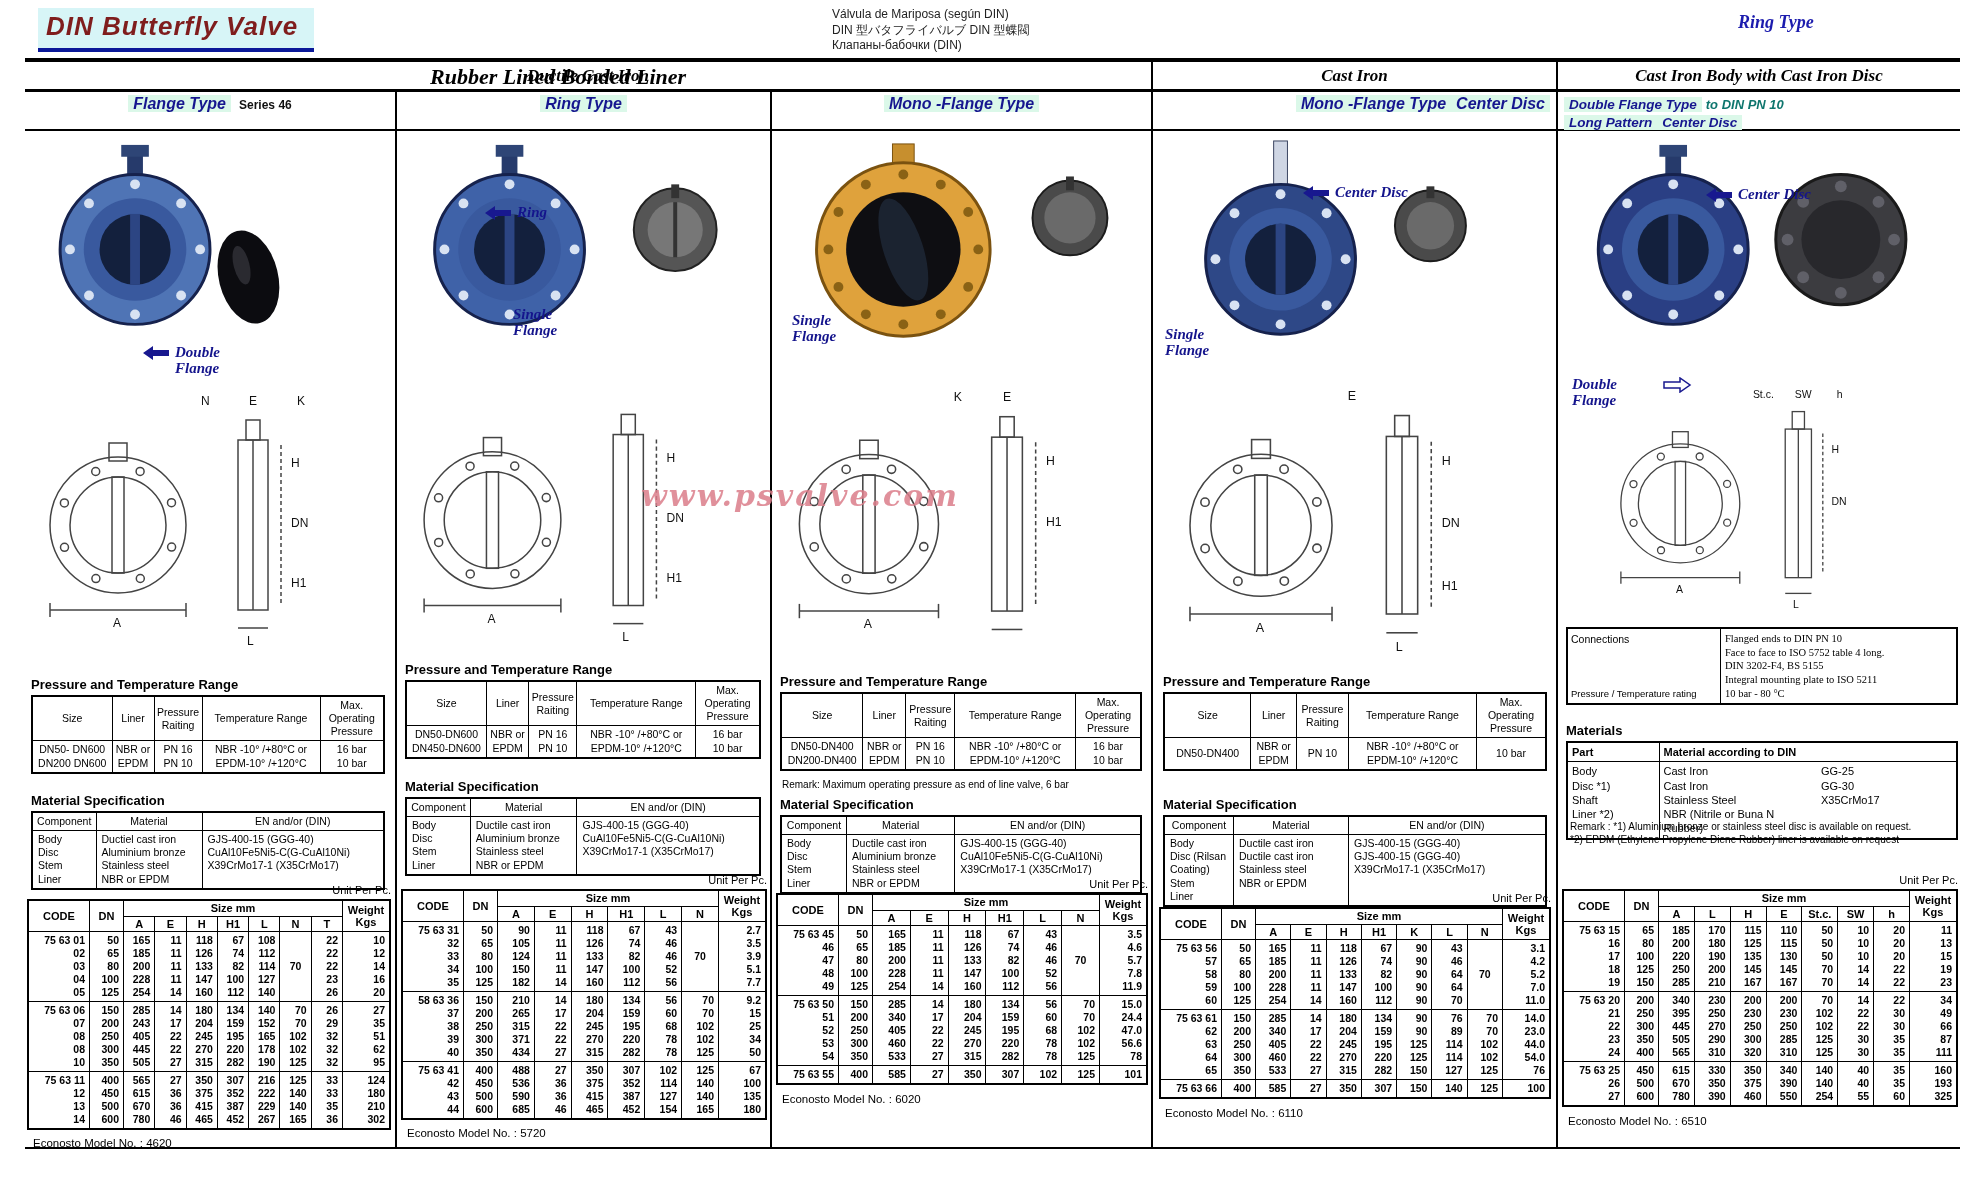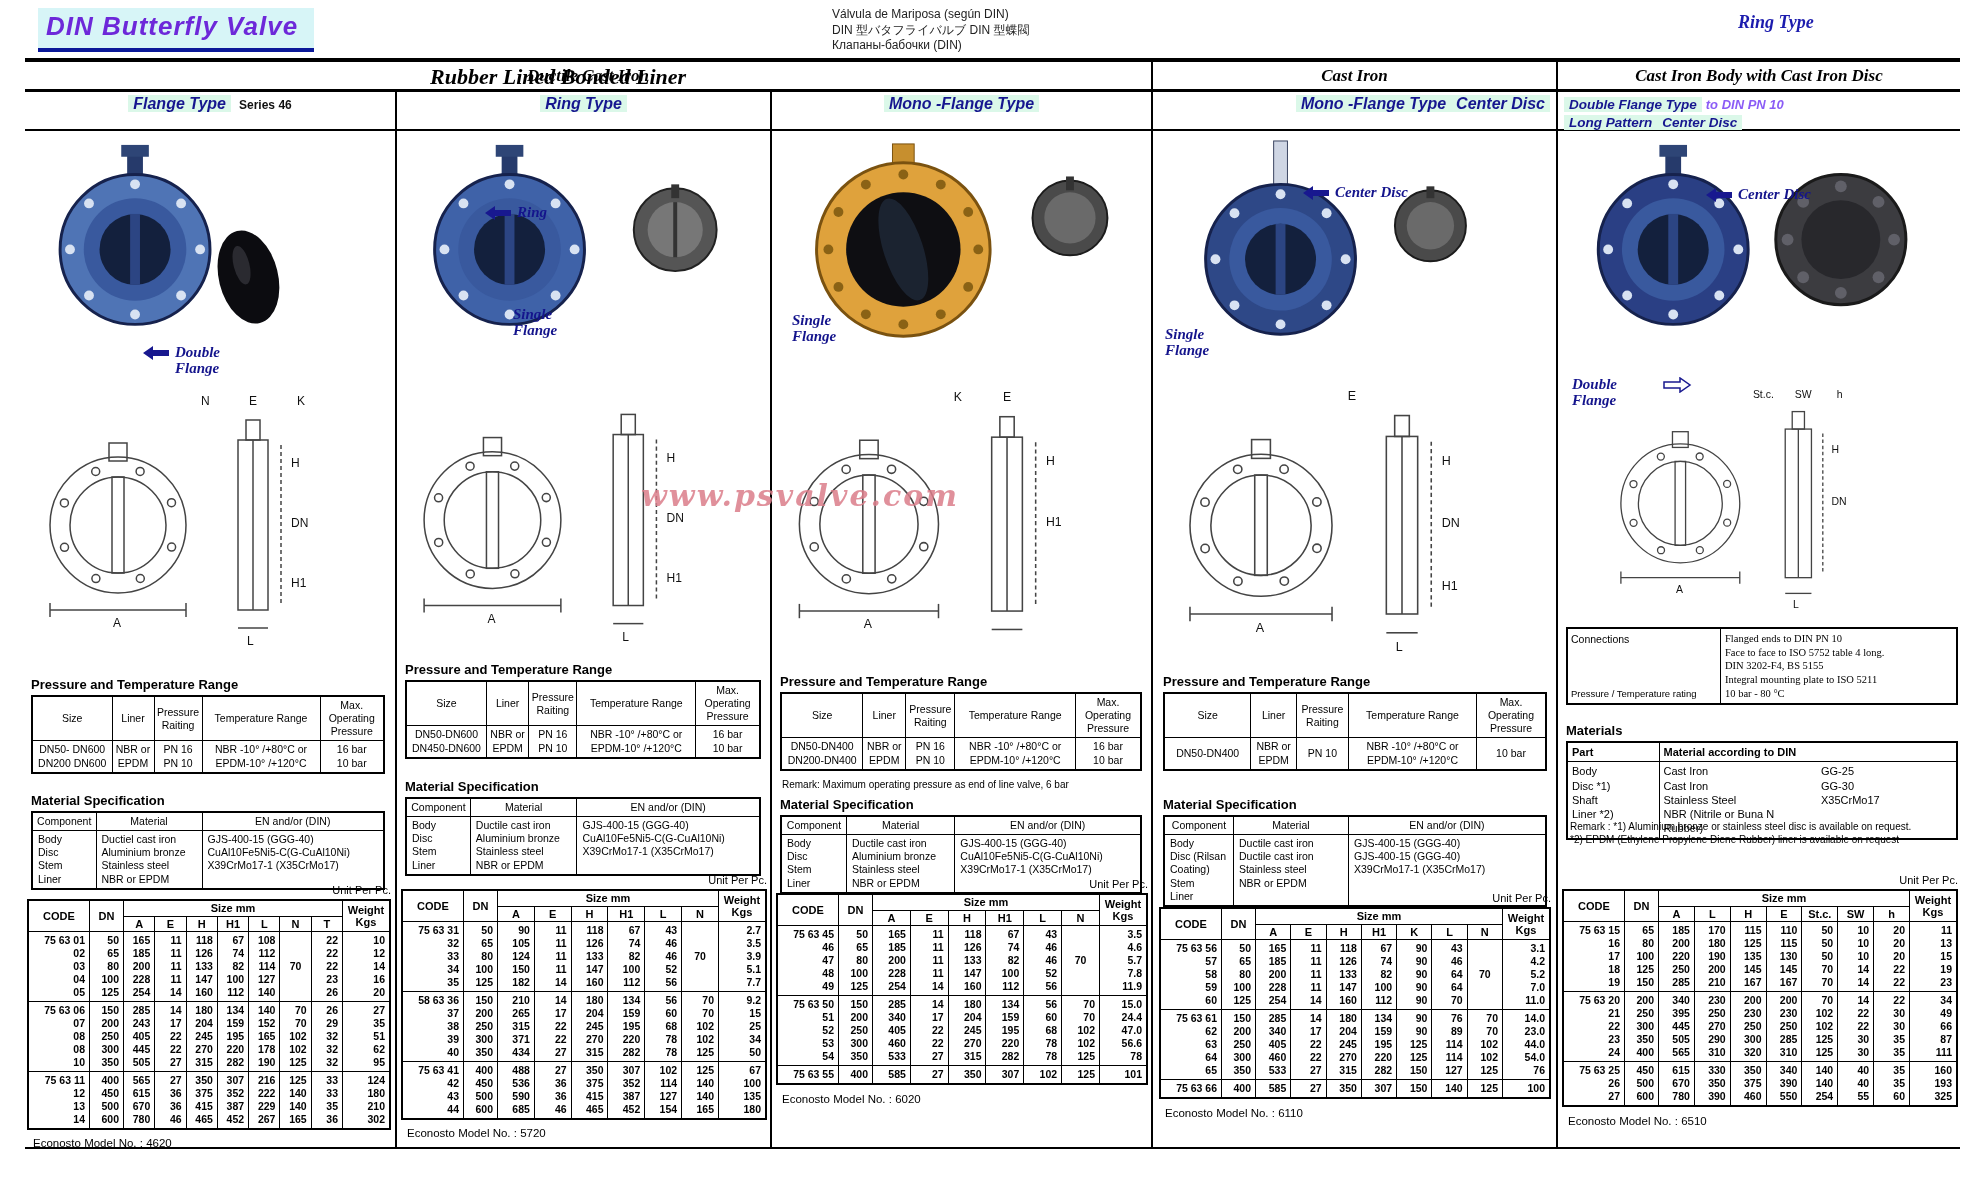--- a/index.html
+++ b/index.html
@@ -1,37 +1,37 @@
 <!DOCTYPE html>
 <html><head>
 <meta charset="utf-8">
 <style>
   html,body{margin:0;padding:0;background:#8a8a8a;}
   .sheet{position:relative;width:1984px;height:1202px;background:#fff;overflow:hidden;
          font-family:"Liberation Sans",sans-serif;color:#000;}
   
   .t-title{position:absolute;left:38px;top:8px;padding:3px 16px 6px 8px;background:#d7f5f7;
-           font:italic bold 26px "Liberation Sans",sans-serif;color:#6d28d9;
+           font:italic bold 26px "Liberation Sans",sans-serif;color:#7f1d1d;
            border-bottom:4px solid #0a1899;letter-spacing:1px;}
   .t-sub{position:absolute;left:430px;top:16px;font:italic bold 22px "Liberation Serif",serif;margin-top:48px;}
   .t-langs{position:absolute;left:832px;top:7px;font:12px "Liberation Sans",sans-serif;line-height:1.3;color:#222;}
   .t-corner{position:absolute;left:1738px;top:12px;font:italic bold 18px "Liberation Serif",serif;color:#1c1cae;}
   
   .grid{position:absolute;left:25px;top:58px;width:1935px;border-top:4px solid #000;border-bottom:2px solid #000;}
   .grow{display:flex;border-bottom:3px solid #000;height:27px;}
   .gcell{display:flex;align-items:center;justify-content:center;box-sizing:border-box;
          font:italic bold 17px "Liberation Serif",serif;}
   .gcell + .gcell{border-left:2px solid #000;}
   .trow{display:flex;height:37px;border-bottom:2px solid #000;}
   .tcell{box-sizing:border-box;padding:3px 6px;}
   .tcell + .tcell{border-left:2px solid #000;}
   .hl{background:#dbf8e9;color:#16168f;font:italic bold 16px "Liberation Sans",sans-serif;padding:0 5px;}
   .note{font:bold 12px "Liberation Sans",sans-serif;color:#111;margin-left:8px;}
   .small-type .hl{font-size:13.5px;}
-  .small-type .note{font:italic bold 13px "Liberation Sans",sans-serif;color:#8b5cf6;margin-left:4px;}
+  .small-type .note{font:italic bold 13px "Liberation Sans",sans-serif;color:#0f766e;margin-left:4px;}
   .prow{display:flex;}
   .panel{position:relative;box-sizing:border-box;height:1016px;overflow:hidden;}
   .panel + .panel{border-left:2px solid #000;}
   .blk{position:absolute;}
   .sec-title{font:bold 13px "Liberation Sans",sans-serif;margin-bottom:3px;}
   
   table{border-collapse:collapse;table-layout:fixed;width:100%;}
   .ptable table,.mtable table{border:2px solid #000;}
   .ptable th,.ptable td,.mtable th,.mtable td{border:1px solid #000;font:10.5px "Liberation Sans",sans-serif;
         text-align:center;padding:2px 2px;white-space:pre-line;line-height:1.25;}

